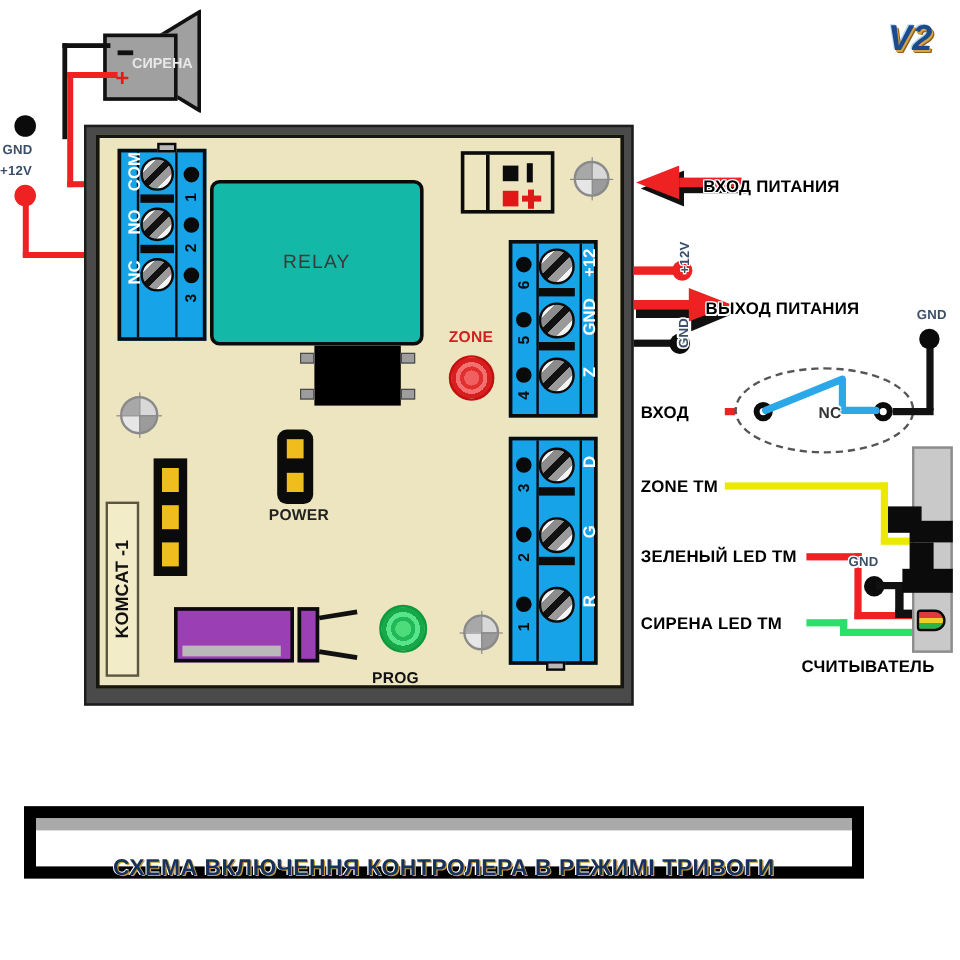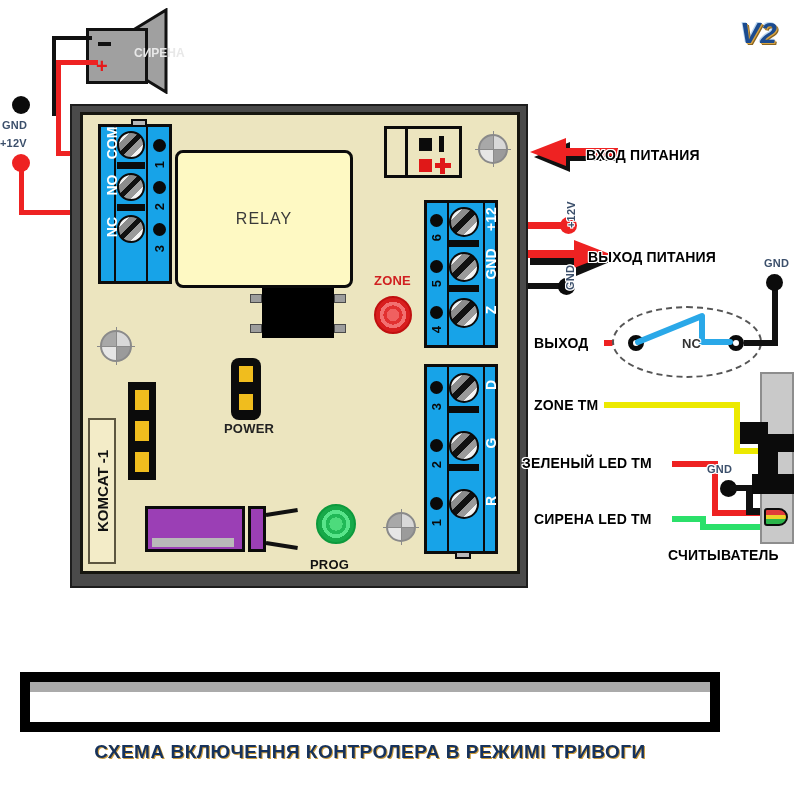--- a/index.html
+++ b/index.html
@@ -42,21 +42,21 @@
   .tslot{position:absolute;height:7px;background:#0b0b0b;}
   .tdot{position:absolute;width:13px;height:13px;border-radius:50%;background:#0a0a0a;}
   .tnum{position:absolute;color:#0a0a0a;font-size:13px;font-weight:bold;
         transform:rotate(-90deg);transform-origin:center;}
   .tname{position:absolute;color:#ffffff;font-size:14px;font-weight:bold;
         transform:rotate(-90deg);transform-origin:center;white-space:nowrap;}
   .tnub{position:absolute;width:16px;height:8px;background:#b8b8b8;border:2px solid #0a0a0a;box-sizing:border-box;}
 
   
   #relay{left:175px;top:150px;width:178px;height:138px;
-      background:#fef9c3;border:3px solid #0b0b0b;border-radius:8px;
+      background:#14b8a6;border:3px solid #0b0b0b;border-radius:8px;
       box-sizing:border-box;display:flex;align-items:center;justify-content:center;}
   #relay span{color:#3a3a3a;font-size:16px;letter-spacing:1px;}
 
   
   #ic-body{left:262px;top:288px;width:72px;height:50px;background:#000;}
   .ic-pin{position:absolute;width:12px;height:9px;background:#9d9d9d;border:1px solid #4a4a4a;box-sizing:border-box;}
 
   
   .led{position:absolute;border-radius:50%;box-sizing:border-box;}
   #zone-led{left:374px;top:296px;width:38px;height:38px;
@@ -122,40 +122,40 @@
   
   #v2{left:740px;top:18px;font-size:30px;font-weight:bold;font-style:italic;
       color:#1b4b8f;
       text-shadow:1px 1px 0 #d9a441, 2px 2px 0 #8a6420, -1px -1px 0 #bcd6ef;}
 
   
   #cap-frame{left:20px;top:672px;width:700px;height:60px;
       background:#000;border:3px solid #000;box-sizing:border-box;}
   #cap-inner{left:30px;top:682px;width:680px;height:40px;background:#ffffff;}
   #cap-bar{left:30px;top:682px;width:680px;height:10px;background:#aaaaaa;}
-  #cap-text{left:30px;top:732px;width:680px;height:40px;
+  #cap-text{left:30px;top:704px;width:680px;height:40px;
       display:flex;align-items:center;justify-content:center;
       font-size:19px;font-weight:bold;letter-spacing:.5px;
       color:#16325c;
       text-shadow:1px 1px 0 #c99a3c, -1px 0 0 #ffffff, 0 -1px 0 #ffffff;}
 </style>
 </head>
 <body>
 
 <div id="stage">
 
   <div class="abs lbl" id="v2">V2</div>
 
   <svg class="abs" style="left:118px;top:8px;" width="64" height="86">
     <polygon points="2,30 2,56 48,84 48,2" fill="#a0a0a0" stroke="#111" stroke-width="3"></polygon>
   </svg>
   <div class="abs" id="siren-box"></div>
   <div class="abs siren-minus" style="left:98px;top:42px;"></div>
   <div class="abs siren-plus" style="left:96px;top:56px;">+</div>
-  <div class="abs siren-label" style="left:110px;top:46px;margin-left:24px;">СИРЕНА</div>
+  <div class="abs siren-label" style="left:110px;top:46px;">СИРЕНА</div>
 
   <div class="wire wblack" style="left:52px;top:36px;width:40px;height:4px;"></div>
   <div class="wire wblack" style="left:52px;top:36px;width:4px;height:80px;"></div>
 
   <div class="wire wred" style="left:56px;top:60px;width:42px;height:5px;"></div>
   <div class="wire wred" style="left:56px;top:60px;width:5px;height:96px;"></div>
   <div class="wire wred" style="left:56px;top:151px;width:48px;height:5px;"></div>
 
   <div class="dot" style="left:12px;top:96px;width:18px;height:18px;background:#0b0b0b;"></div>
   <div class="abs lbl lbl-outline lbl-sm" style="left:2px;top:120px;color:#3b4f6b;">GND</div>
@@ -309,21 +309,21 @@
   <svg class="abs" style="left:570px;top:240px;" width="40" height="28">
     <polygon points="40,14 4,0 4,28" fill="#ee2222"></polygon>
   </svg>
   <div class="abs lbl lbl-outline lbl-lg" style="left:588px;top:250px;">ВЫХОД ПИТАНИЯ</div>
 
   <div class="wire wblack" style="left:528px;top:283px;width:44px;height:6px;"></div>
   <div class="dot" style="left:558px;top:278px;width:17px;height:17px;background:#0b0b0b;"></div>
   <div class="abs lbl lbl-outline lbl-sm" style="left:565px;top:290px;color:#3b4f6b;
        transform:rotate(-90deg);transform-origin:left top;">GND</div>
 
-  <div class="abs lbl lbl-outline lbl-lg" style="left:534px;top:336px;">ВЫХОД</div>
+  <div class="abs lbl lbl-outline lbl-lg" style="left:534px;top:336px;">ВХОД</div>
   <div class="wire wred" style="left:604px;top:340px;width:34px;height:6px;"></div>
 
   <div class="abs" id="loop-ellipse"></div>
   <div class="loop-term" style="left:628px;top:335px;"></div>
   <div class="loop-term" style="left:728px;top:335px;"></div>
 
   <svg class="abs" style="left:630px;top:312px;" width="108" height="34">
     <polyline points="8,30 72,4 72,30 100,30" fill="none" stroke="#2aa8e8" stroke-width="6" stroke-linecap="round" stroke-linejoin="round"></polyline>
   </svg>
   <div class="abs lbl lbl-outline lbl-md" style="left:682px;top:337px;color:#333;">NC</div>
@@ -331,21 +331,21 @@
   <div class="wire wblack" style="left:744px;top:340px;width:34px;height:6px;"></div>
   <div class="wire wblack" style="left:772px;top:282px;width:6px;height:60px;"></div>
   <div class="dot" style="left:766px;top:274px;width:17px;height:17px;background:#0b0b0b;"></div>
   <div class="abs lbl lbl-outline lbl-sm" style="left:764px;top:258px;color:#3b4f6b;">GND</div>
 
   <div class="abs lbl lbl-outline lbl-lg" style="left:534px;top:398px;">ZONE TM</div>
   <div class="wire wyellow" style="left:604px;top:402px;width:136px;height:6px;"></div>
   <div class="wire wyellow" style="left:734px;top:402px;width:6px;height:50px;"></div>
   <div class="wire wyellow" style="left:734px;top:448px;width:34px;height:6px;"></div>
 
-  <div class="abs lbl lbl-outline lbl-lg" style="left:522px;top:456px;">ЗЕЛЕНЫЙ LED TM</div>
+  <div class="abs lbl lbl-outline lbl-lg" style="left:534px;top:456px;">ЗЕЛЕНЫЙ LED TM</div>
   <div class="wire wred" style="left:672px;top:461px;width:46px;height:6px;"></div>
   <div class="wire wred" style="left:712px;top:461px;width:6px;height:55px;"></div>
   <div class="wire wred" style="left:712px;top:510px;width:54px;height:6px;"></div>
 
   <div class="abs lbl lbl-outline lbl-lg" style="left:534px;top:512px;">СИРЕНА LED TM</div>
   <div class="wire wgreen" style="left:672px;top:516px;width:34px;height:6px;"></div>
   <div class="wire wgreen" style="left:700px;top:516px;width:6px;height:14px;"></div>
   <div class="wire wgreen" style="left:700px;top:524px;width:66px;height:6px;"></div>
 
   <div class="abs lbl lbl-outline lbl-sm" style="left:707px;top:464px;color:#3b4f6b;">GND</div>

